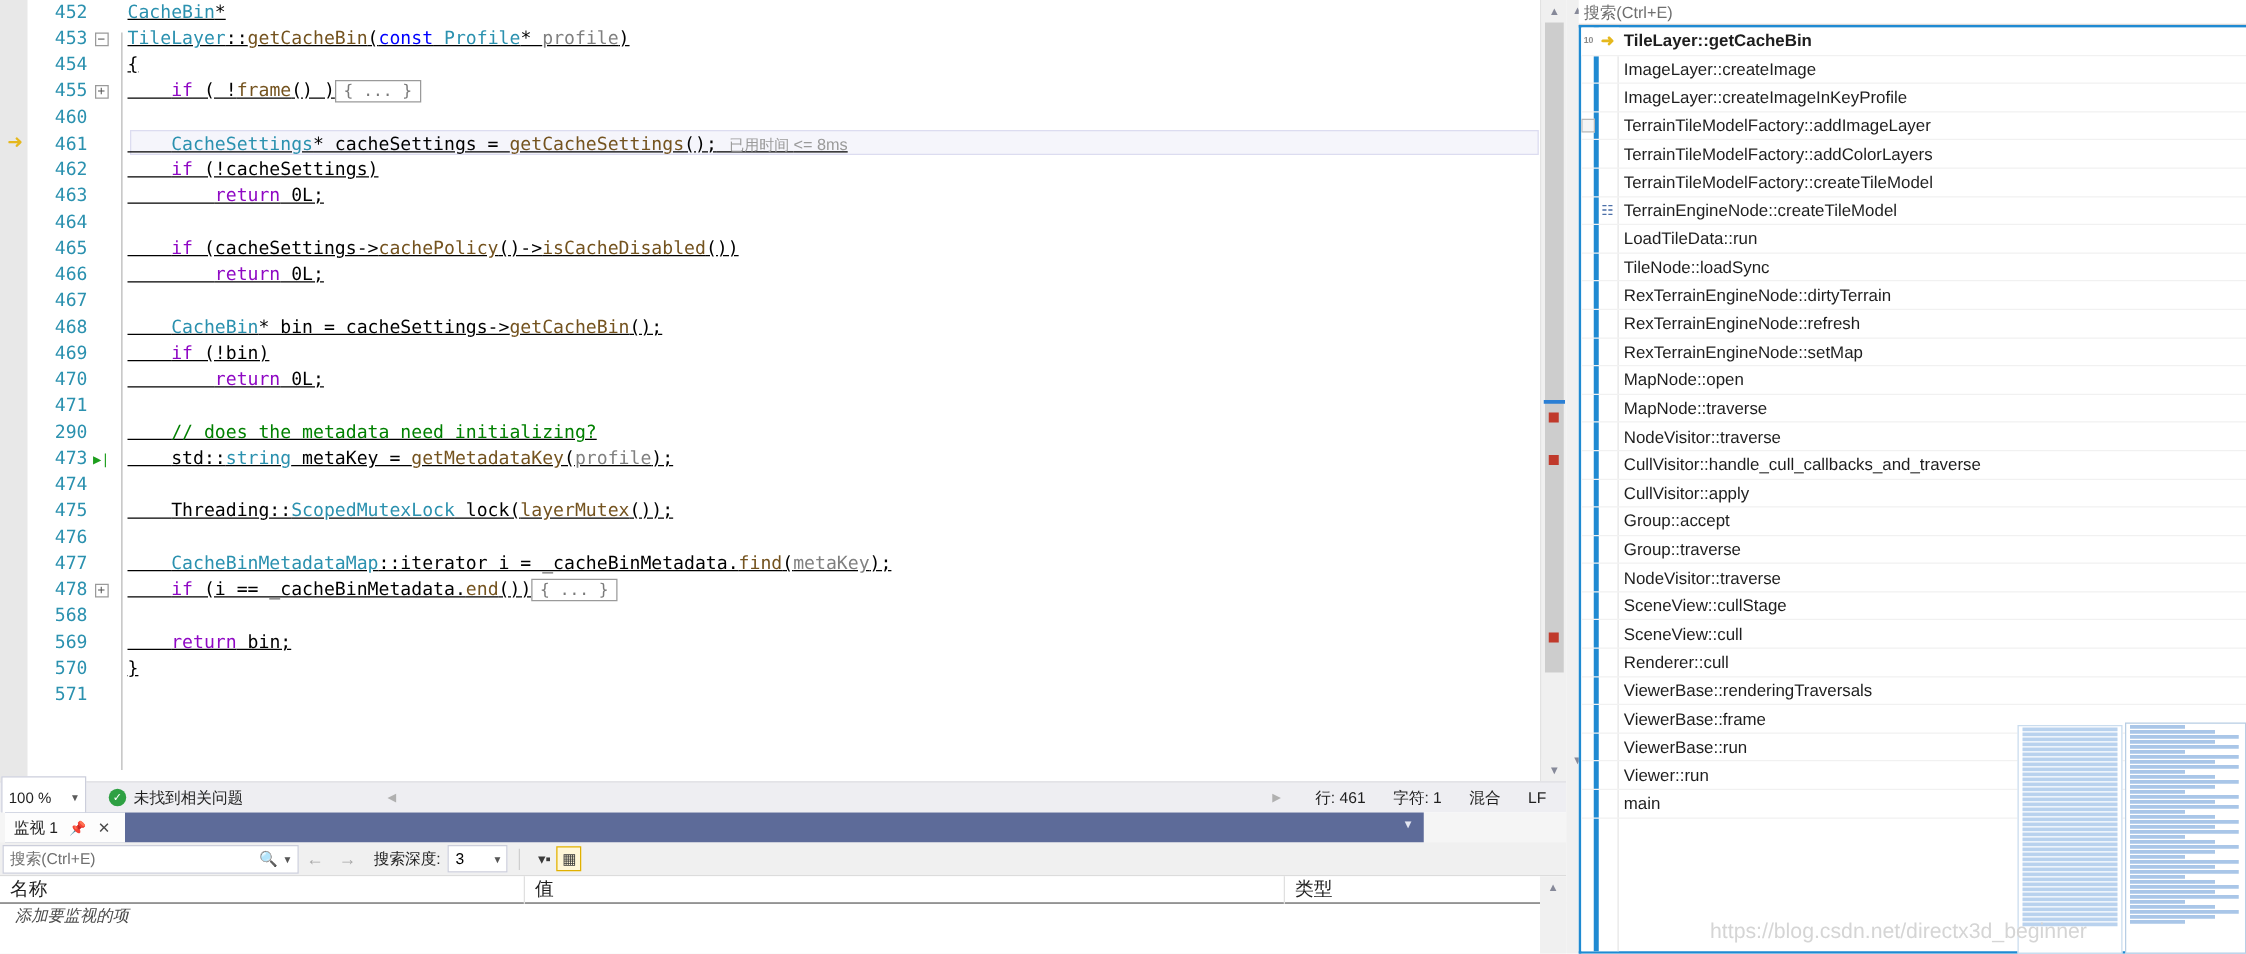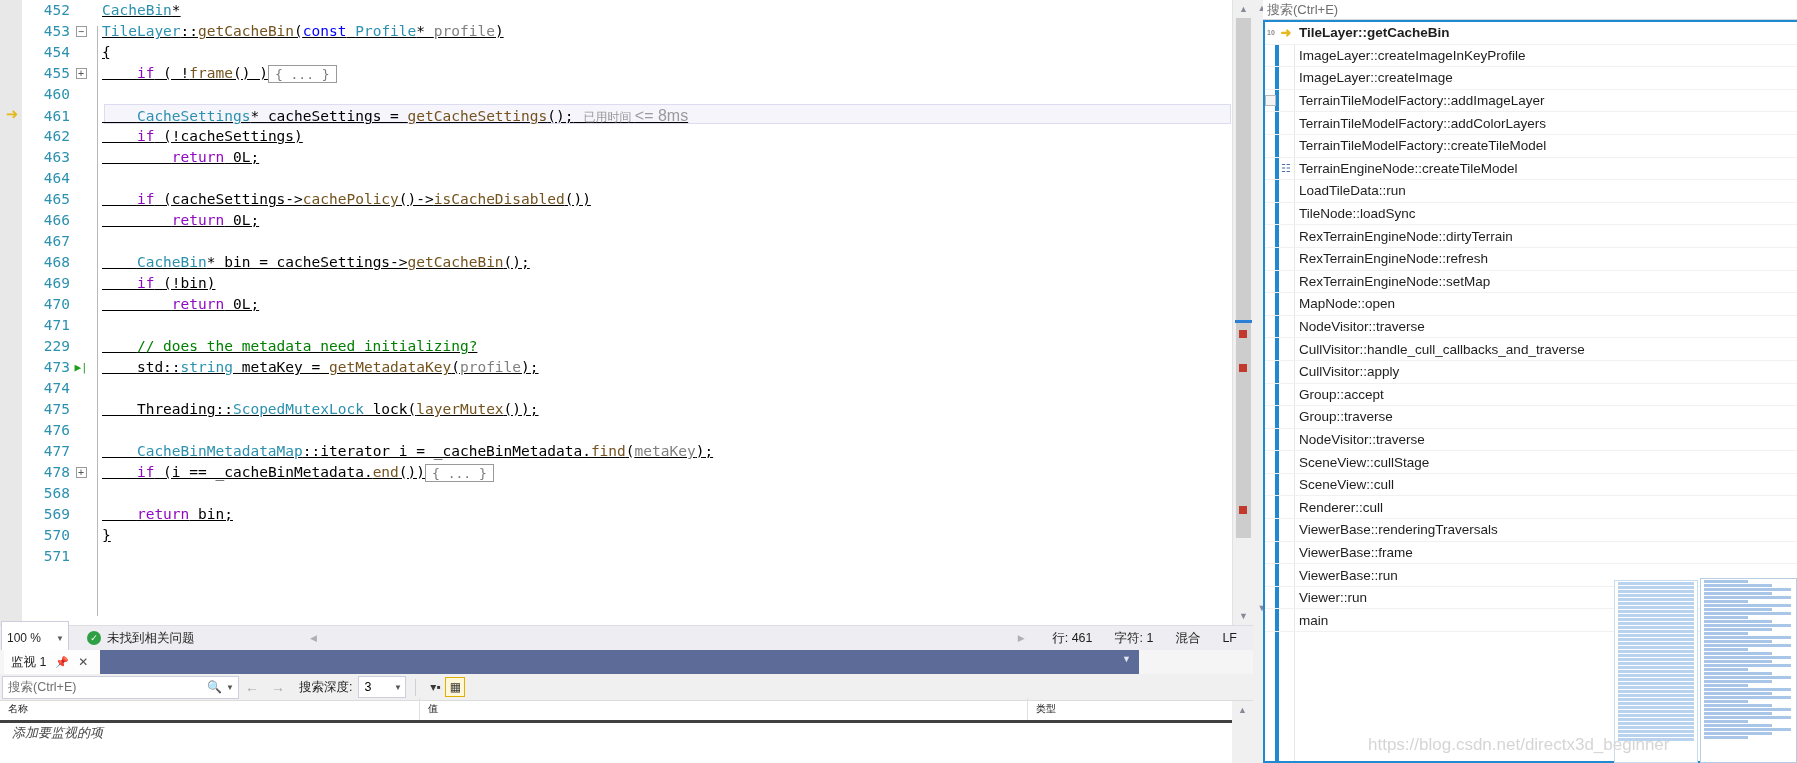--- a/index.html
+++ b/index.html
@@ -107,21 +107,21 @@
     height: 18px;
     line-height: 17px;
     font-size: 13px;
     vertical-align: middle;
   }
   .exec-time {
     color: #9a9a9a;
     font-family: "Liberation Sans", sans-serif;
     font-size: 12px;
   }
-  .exec-time .ms { font-size: 16px; }
+  .exec-time .ms { font-size: 13px; }
 
   #current-line-highlight {
     position: absolute;
     left: 104px; top: 104px;
     width: 1127px; height: 20px;
     border: 1px solid #dcdcf0;
     background: #f5f5fb;
     pointer-events: none;
   }
   #vert-guide-left {
@@ -258,23 +258,23 @@
   .tb-icon {
     width: 20px; height: 20px;
     display: flex; align-items: center; justify-content: center;
     font-size: 12px; color: #3a3a3a;
   }
   .tb-icon.active { border: 1px solid #e0b000; background: #fff7d8; }
   #watch-header {
     position: absolute; left: 0; top: 51px;
     width: 1253px; height: 22px;
     background: #ffffff;
-    border-bottom: 3px solid #404040;
-    display: flex; align-items: flex-end;
-    font-size: 10px; color: #1e1e1e;
+    border-bottom: 1px solid #404040;
+    display: flex; align-items: flex-start;
+    font-size: 15px; color: #1e1e1e;
   }
   #watch-header .col {
     height: 22px; line-height: 22px;
     border-right: 1px solid #e0e0e0;
     padding-left: 8px;
   }
   #watch-header .c1 { width: 420px; }
   #watch-header .c2 { width: 608px; }
   #watch-header .c3 { width: 225px; border-right: none; }
   #watch-rows {
@@ -439,21 +439,21 @@
         <div class="code-line"><span class="ln">462</span><span class="glyph">&nbsp;</span><span class="guide">&nbsp;</span><span class="codetext">&nbsp;&nbsp;&nbsp;&nbsp;<span class="t-ctrl">if</span><span class="t-plain">&nbsp;(!cacheSettings)</span></span></div>
         <div class="code-line"><span class="ln">463</span><span class="glyph">&nbsp;</span><span class="guide">&nbsp;</span><span class="codetext">&nbsp;&nbsp;&nbsp;&nbsp;&nbsp;&nbsp;&nbsp;&nbsp;<span class="t-ctrl">return</span><span class="t-plain">&nbsp;0L;</span></span></div>
         <div class="code-line"><span class="ln">464</span><span class="glyph">&nbsp;</span><span class="guide">&nbsp;</span><span class="codetext"></span></div>
         <div class="code-line"><span class="ln">465</span><span class="glyph">&nbsp;</span><span class="guide">&nbsp;</span><span class="codetext">&nbsp;&nbsp;&nbsp;&nbsp;<span class="t-ctrl">if</span><span class="t-plain">&nbsp;(cacheSettings-&gt;</span><span class="t-fn">cachePolicy</span><span class="t-plain">()-&gt;</span><span class="t-fn">isCacheDisabled</span><span class="t-plain">())</span></span></div>
         <div class="code-line"><span class="ln">466</span><span class="glyph">&nbsp;</span><span class="guide">&nbsp;</span><span class="codetext">&nbsp;&nbsp;&nbsp;&nbsp;&nbsp;&nbsp;&nbsp;&nbsp;<span class="t-ctrl">return</span><span class="t-plain">&nbsp;0L;</span></span></div>
         <div class="code-line"><span class="ln">467</span><span class="glyph">&nbsp;</span><span class="guide">&nbsp;</span><span class="codetext"></span></div>
         <div class="code-line"><span class="ln">468</span><span class="glyph">&nbsp;</span><span class="guide">&nbsp;</span><span class="codetext">&nbsp;&nbsp;&nbsp;&nbsp;<span class="t-type">CacheBin</span><span class="t-plain">*&nbsp;bin&nbsp;=&nbsp;cacheSettings-&gt;</span><span class="t-fn">getCacheBin</span><span class="t-plain">();</span></span></div>
         <div class="code-line"><span class="ln">469</span><span class="glyph">&nbsp;</span><span class="guide">&nbsp;</span><span class="codetext">&nbsp;&nbsp;&nbsp;&nbsp;<span class="t-ctrl">if</span><span class="t-plain">&nbsp;(!bin)</span></span></div>
         <div class="code-line"><span class="ln">470</span><span class="glyph">&nbsp;</span><span class="guide">&nbsp;</span><span class="codetext">&nbsp;&nbsp;&nbsp;&nbsp;&nbsp;&nbsp;&nbsp;&nbsp;<span class="t-ctrl">return</span><span class="t-plain">&nbsp;0L;</span></span></div>
         <div class="code-line"><span class="ln">471</span><span class="glyph">&nbsp;</span><span class="guide">&nbsp;</span><span class="codetext"></span></div>
-        <div class="code-line"><span class="ln">229</span><span class="glyph">&nbsp;</span><span class="guide">&nbsp;</span><span class="codetext">&nbsp;&nbsp;&nbsp;&nbsp;<span class="t-comment">//&nbsp;does&nbsp;the&nbsp;metadata&nbsp;need&nbsp;initializing?</span></span></div>
+        <div class="code-line"><span class="ln">290</span><span class="glyph">&nbsp;</span><span class="guide">&nbsp;</span><span class="codetext">&nbsp;&nbsp;&nbsp;&nbsp;<span class="t-comment">//&nbsp;does&nbsp;the&nbsp;metadata&nbsp;need&nbsp;initializing?</span></span></div>
         <div class="code-line"><span class="ln">473</span><span class="glyph"><span style="color:#1d9e1d;font-size:11px">▶|</span></span><span class="guide">&nbsp;</span><span class="codetext">&nbsp;&nbsp;&nbsp;&nbsp;<span class="t-plain">std::</span><span class="t-type">string</span><span class="t-plain">&nbsp;metaKey&nbsp;=&nbsp;</span><span class="t-fn">getMetadataKey</span><span class="t-plain">(</span><span class="t-param">profile</span><span class="t-plain">);</span></span></div>
         <div class="code-line"><span class="ln">474</span><span class="glyph">&nbsp;</span><span class="guide">&nbsp;</span><span class="codetext"></span></div>
         <div class="code-line"><span class="ln">475</span><span class="glyph">&nbsp;</span><span class="guide">&nbsp;</span><span class="codetext">&nbsp;&nbsp;&nbsp;&nbsp;<span class="t-plain">Threading::</span><span class="t-type">ScopedMutexLock</span><span class="t-plain">&nbsp;lock(</span><span class="t-fn">layerMutex</span><span class="t-plain">());</span></span></div>
         <div class="code-line"><span class="ln">476</span><span class="glyph">&nbsp;</span><span class="guide">&nbsp;</span><span class="codetext"></span></div>
         <div class="code-line"><span class="ln">477</span><span class="glyph">&nbsp;</span><span class="guide">&nbsp;</span><span class="codetext">&nbsp;&nbsp;&nbsp;&nbsp;<span class="t-type">CacheBinMetadataMap</span><span class="t-plain">::iterator&nbsp;i&nbsp;=&nbsp;_cacheBinMetadata.</span><span class="t-fn">find</span><span class="t-plain">(</span><span class="t-param">metaKey</span><span class="t-plain">);</span></span></div>
         <div class="code-line"><span class="ln">478</span><span class="glyph"><span class="box">+</span></span><span class="guide">&nbsp;</span><span class="codetext">&nbsp;&nbsp;&nbsp;&nbsp;<span class="t-ctrl">if</span><span class="t-plain">&nbsp;(i&nbsp;==&nbsp;_cacheBinMetadata.</span><span class="t-fn">end</span><span class="t-plain">())</span></span><span class="collapsed-box">{ ... }</span></div>
         <div class="code-line"><span class="ln">568</span><span class="glyph">&nbsp;</span><span class="guide">&nbsp;</span><span class="codetext"></span></div>
         <div class="code-line"><span class="ln">569</span><span class="glyph">&nbsp;</span><span class="guide">&nbsp;</span><span class="codetext">&nbsp;&nbsp;&nbsp;&nbsp;<span class="t-ctrl">return</span><span class="t-plain">&nbsp;bin;</span></span></div>
         <div class="code-line"><span class="ln">570</span><span class="glyph">&nbsp;</span><span class="guide">&nbsp;</span><span class="codetext"><span class="t-plain">}</span></span></div>
         <div class="code-line"><span class="ln">571</span><span class="glyph">&nbsp;</span><span class="guide">&nbsp;</span><span class="codetext"></span></div>
@@ -543,25 +543,25 @@
       <div id="cs-gutter"></div>
       <div id="cs-blue-bar"></div>
       <div id="cs-rows">
           <div class="cs-row active">
             <span class="tiny-num">10</span>
             <span class="rowicon arrow-icon">➜</span>
             <span class="lbl">TileLayer::getCacheBin</span>
           </div>
           <div class="cs-row">
             <span class="rowicon dash-icon"></span>
+            <span class="lbl">ImageLayer::createImage</span>
+          </div>
+          <div class="cs-row">
+            <span class="rowicon dash-icon"></span>
             <span class="lbl">ImageLayer::createImageInKeyProfile</span>
-          </div>
-          <div class="cs-row">
-            <span class="rowicon dash-icon"></span>
-            <span class="lbl">ImageLayer::createImage</span>
           </div>
           <div class="cs-row">
             <span class="expander"></span>
             <span class="rowicon dash-icon"></span>
             <span class="lbl">TerrainTileModelFactory::addImageLayer</span>
           </div>
           <div class="cs-row">
             <span class="rowicon dash-icon"></span>
             <span class="lbl">TerrainTileModelFactory::addColorLayers</span>
           </div>
@@ -592,20 +592,24 @@
           <div class="cs-row">
             <span class="rowicon dash-icon"></span>
             <span class="lbl">RexTerrainEngineNode::setMap</span>
           </div>
           <div class="cs-row">
             <span class="rowicon dash-icon"></span>
             <span class="lbl">MapNode::open</span>
           </div>
           <div class="cs-row">
             <span class="rowicon dash-icon"></span>
+            <span class="lbl">MapNode::traverse</span>
+          </div>
+          <div class="cs-row">
+            <span class="rowicon dash-icon"></span>
             <span class="lbl">NodeVisitor::traverse</span>
           </div>
           <div class="cs-row">
             <span class="rowicon dash-icon"></span>
             <span class="lbl">CullVisitor::handle_cull_callbacks_and_traverse</span>
           </div>
           <div class="cs-row">
             <span class="rowicon dash-icon"></span>
             <span class="lbl">CullVisitor::apply</span>
           </div>

